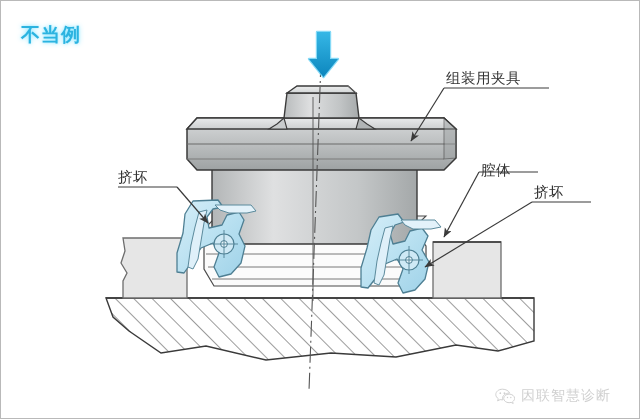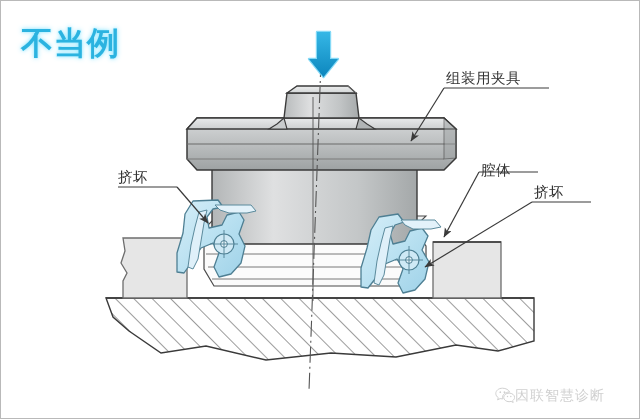--- a/index.html
+++ b/index.html
@@ -24,21 +24,21 @@
     left: 0;
     top: 0;
     width: 640px;
     height: 419px;
     display: block;
   }
   .title-text {
     position: absolute;
     left: 20px;
     top: 21px;
-    font-size: 32px;
+    font-size: 19px;
     font-weight: bold;
     letter-spacing: 1px;
     color: #2bb3e0;
     text-shadow: 0 0 5px rgba(120, 225, 255, 0.9), 0 0 2px rgba(180,240,255,0.9);
     white-space: nowrap;
   }
   .lbl {
     position: absolute;
     font-size: 14.5px;
     color: #333333;
@@ -48,21 +48,22 @@
   #label-crush-left { left: 117px; top: 167px; }
   #label-jig       { left: 445px; top: 68px; }
   #label-cavity    { left: 480px; top: 152px; margin-top: 8px; }
   #label-crush-right { left: 533px; top: 182px; }
 
   .watermark {
     position: absolute;
     left: 494px;
     top: 386px;
     display: flex;
-    gap: 0;
+    align-items: center;
+    gap: 6px;
     opacity: 0.42;
   }
   .watermark .wm-text {
     font-size: 14px;
     color: #8f8f8f;
     letter-spacing: 1px;
     white-space: nowrap;
   }
   .wm-icon { display: block; }
 </style>

